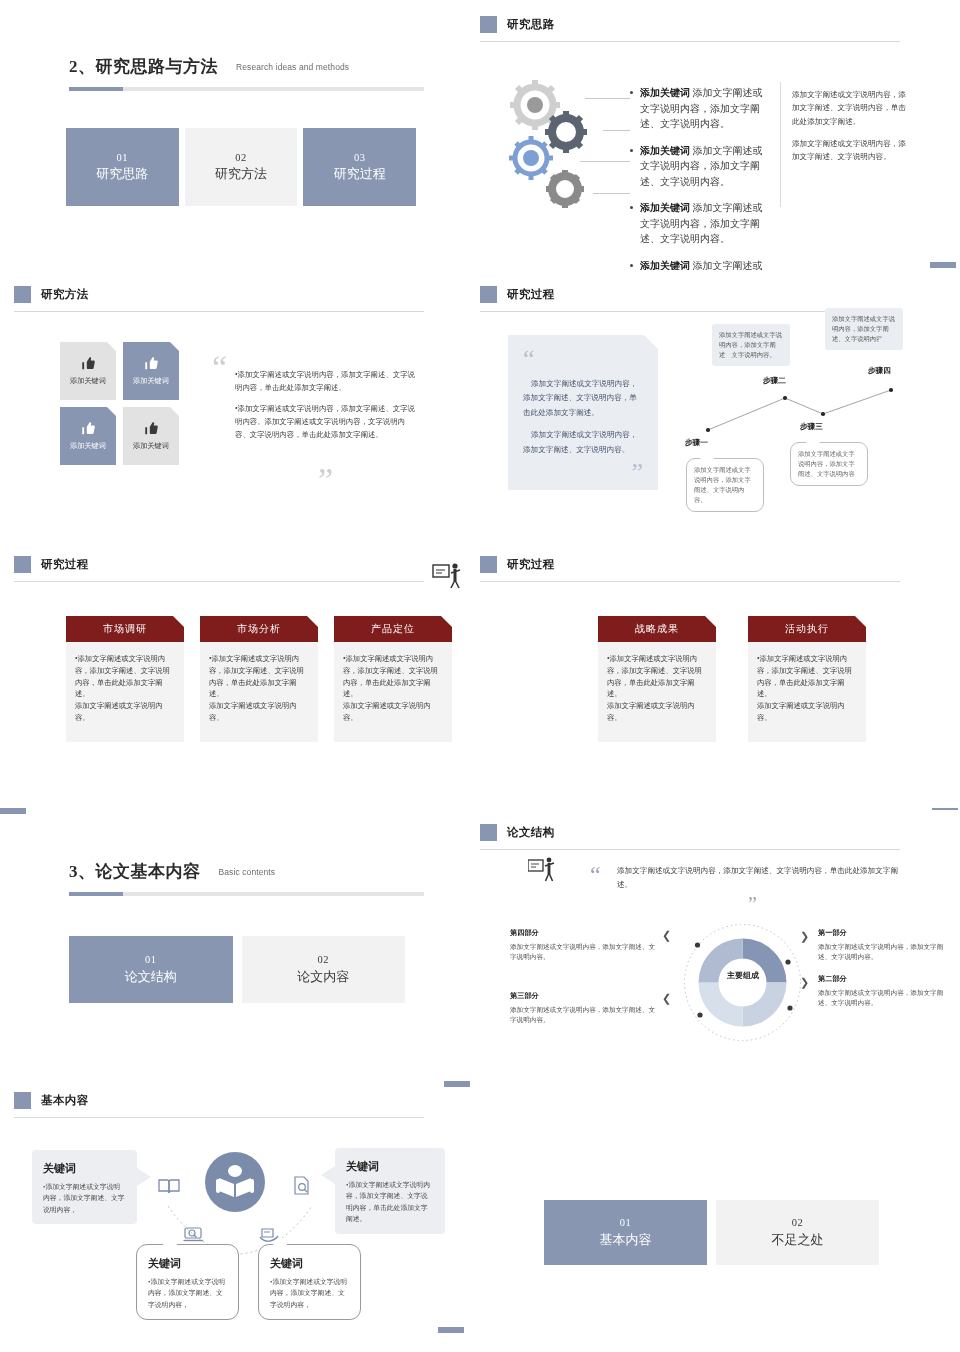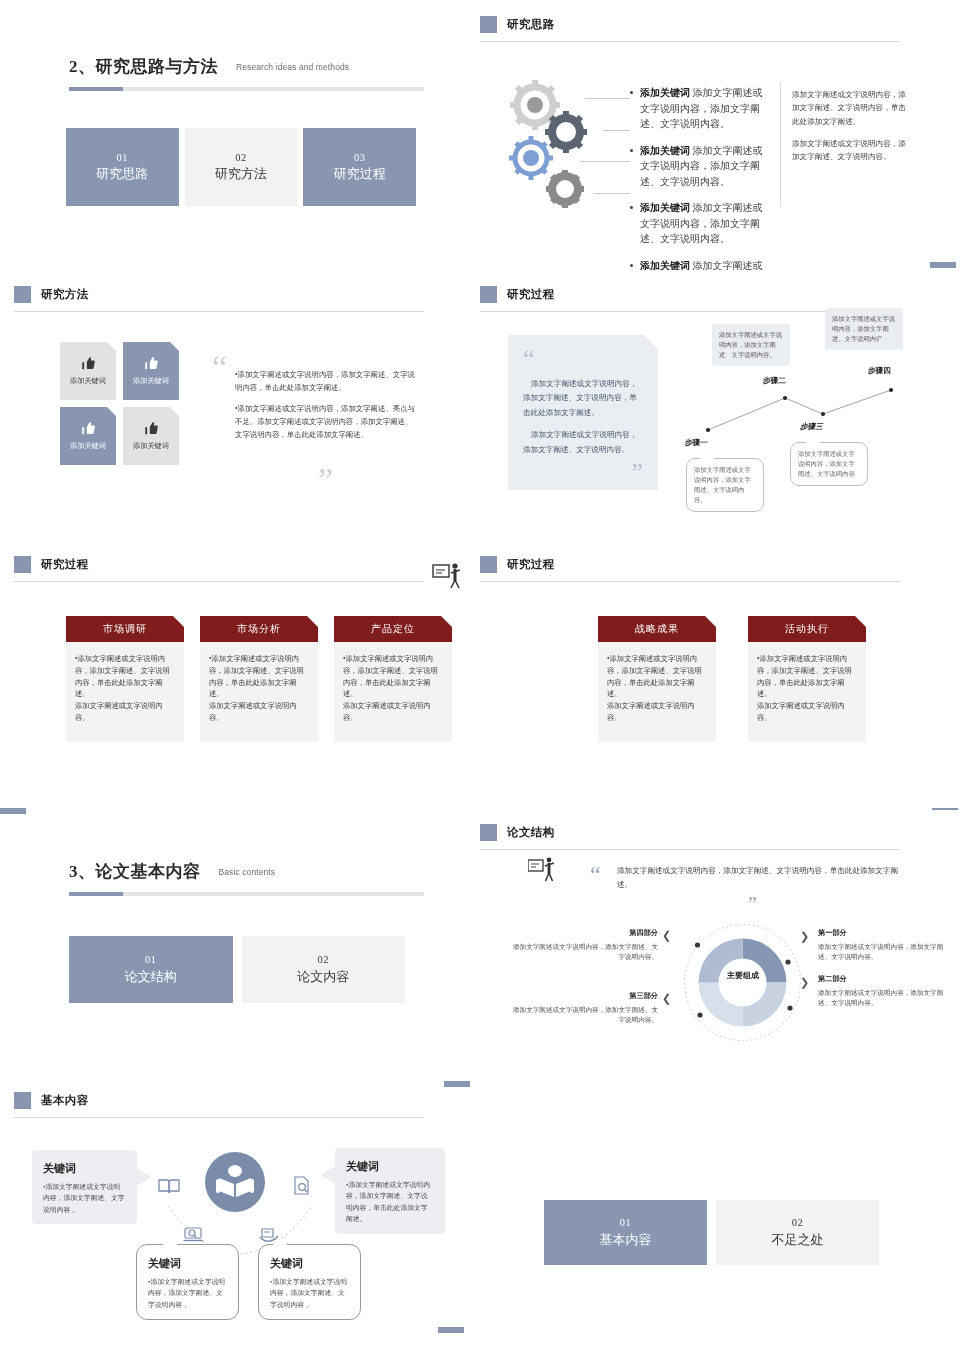--- a/index.html
+++ b/index.html
@@ -71,21 +71,21 @@
   .notchcol { width:118px; }
   .notchhead { height:26px; background:#7f1d1d; color:#fff; font-size:10px;
      display:flex; align-items:center; justify-content:center; letter-spacing:1px;
      clip-path: polygon(0 0, calc(100% - 11px) 0, 100% 11px, 100% 100%, 0 100%); }
   .notchbody { background:#f3f3f3; font-size:7.3px; line-height:1.62; color:#3a3a3a;
      padding:11px 9px 13px 9px; min-height:100px; }
 
   
   .donut-label-r { font-size:6.6px; line-height:1.6; color:#4a4a4a; }
   .donut-label-r b { font-size:7.2px; color:#1f1f1f; display:block; margin-bottom:2px; }
-  .donut-label-l { font-size:6.6px; line-height:1.6; color:#4a4a4a; text-align:right; }
+  .donut-label-l { font-size:6.6px; line-height:1.6; color:#4a4a4a; text-align:left; }
   .donut-label-l b { font-size:7.2px; color:#1f1f1f; display:block; margin-bottom:2px; }
   .chev { font-size:11px; color:#555; }
 
   
   .bub { position:absolute; font-size:6.8px; line-height:1.7; color:#444; padding:9px 11px; }
   .bub b { font-size:11px; color:#1d1d1d; display:block; margin-bottom:3px; }
   .bub.solid { background:#eceef1; border-radius:4px; }
   .bub.line { background:#fff; border:1px solid #999; border-radius:11px; }
 
   .edgebar { position:absolute; height:6px; width:26px; background:#8896b1; }
@@ -255,21 +255,21 @@
         <svg width="15" height="15" viewBox="0 0 24 24" fill="currentColor">
             <path d="M2 21h3V10H2v11zm19.8-10.3c.1-.3.2-.6.2-.9V9c0-1-.8-1.8-1.8-1.8h-4.7l.7-3.4c.1-.5 0-1-.3-1.4-.4-.4-.9-.6-1.4-.5l-.6.1-4.1 6.2c-.3.4-.5.9-.5 1.4V19c0 1 .8 1.8 1.8 1.8h7.3c.8 0 1.5-.5 1.7-1.2l1.7-8.9z"></path>
           </svg>
         <span class="lbl">添加关键词</span>
       </div>
     </div>
 
     <div class="qmark" style="position:absolute;left:212px;top:88px;font-size:34px;">“</div>
     <div class="quote-body" style="position:absolute;left:235px;top:98px;width:180px;">
       <p>•添加文字阐述或文字说明内容，添加文字阐述、文字说明内容，单击此处添加文字阐述。</p>
-      <p>•添加文字阐述或文字说明内容，添加文字阐述、亮点与不足。添加文字阐述或文字说明内容，添加文字阐述、文字说明内容，单击此处添加文字阐述。</p>
+      <p>•添加文字阐述或文字说明内容，添加文字阐述、文字说明内容。添加文字阐述或文字说明内容，文字说明内容、文字说明内容，单击此处添加文字阐述。</p>
     </div>
     <div class="qmark" style="position:absolute;left:318px;top:200px;font-size:34px;">”</div>
   </div>
 
   <div class="slide" style="left:480px;top:270px;width:480px;height:270px;">
     <div style="position:absolute;left:0px;top:16px;width:420px;">
       <div class="panel-head">
         <span class="panel-sq"></span>
         <span class="panel-title">研究过程</span>
       </div>
@@ -288,21 +288,21 @@
     <svg width="280" height="210" style="position:absolute;left:195px;top:48px;">
       <polyline points="33,112 110,80 148,96 216,72" fill="none" stroke="#8b8b8b" stroke-width="0.8"></polyline>
     </svg>
     <div class="stepdot" style="left:226px;top:158px;"></div>
     <div class="stepdot" style="left:303px;top:126px;"></div>
     <div class="stepdot" style="left:341px;top:142px;"></div>
     <div class="stepdot" style="left:409px;top:118px;"></div>
 
     <div class="steplabel" style="left:205px;top:168px;">步骤一</div>
     <div class="steplabel" style="left:283px;top:106px;">步骤二</div>
-    <div class="steplabel" style="left:320px;top:152px;font-style:italic;">步骤三</div>
+    <div class="steplabel" style="left:320px;top:152px;">步骤三</div>
     <div class="steplabel" style="left:388px;top:96px;">步骤四</div>
 
     <div class="callout" style="left:232px;top:54px;width:78px;">添加文字阐述或文字说明内容，添加文字阐述、文字说明内容。</div>
     <div class="tri" style="left:243px;top:84px;border-left:8px solid transparent;border-right:0 solid transparent;border-top:9px solid #eaeef3;"></div>
 
     <div class="callout" style="left:345px;top:38px;width:78px;">添加文字阐述或文字说明内容，添加文字阐述、文字说明内容。</div>
     <div class="tri" style="left:399px;top:68px;border-left:0 solid transparent;border-right:9px solid transparent;border-top:9px solid #eaeef3;"></div>
 
     <div class="callout outline" style="left:206px;top:188px;width:78px;">添加文字阐述或文字说明内容，添加文字阐述、文字说明内容。</div>
     <div class="tri" style="left:220px;top:179px;border-left:7px solid transparent;border-right:7px solid transparent;border-bottom:10px solid #fff;z-index:3;"></div>

